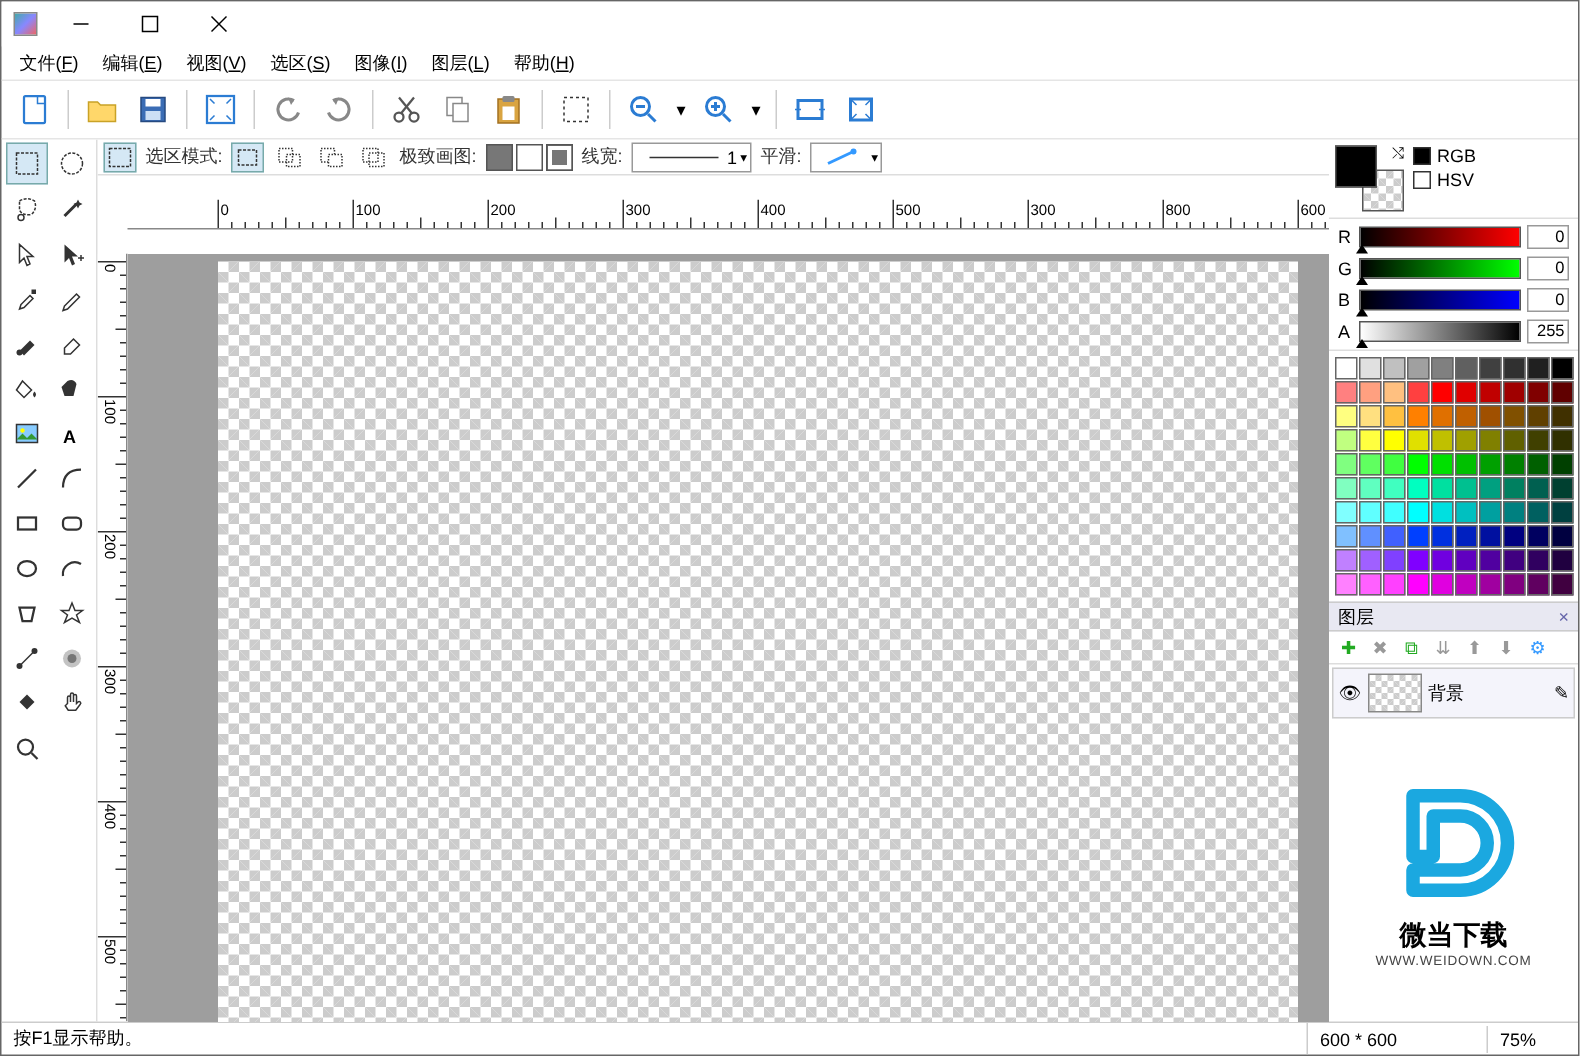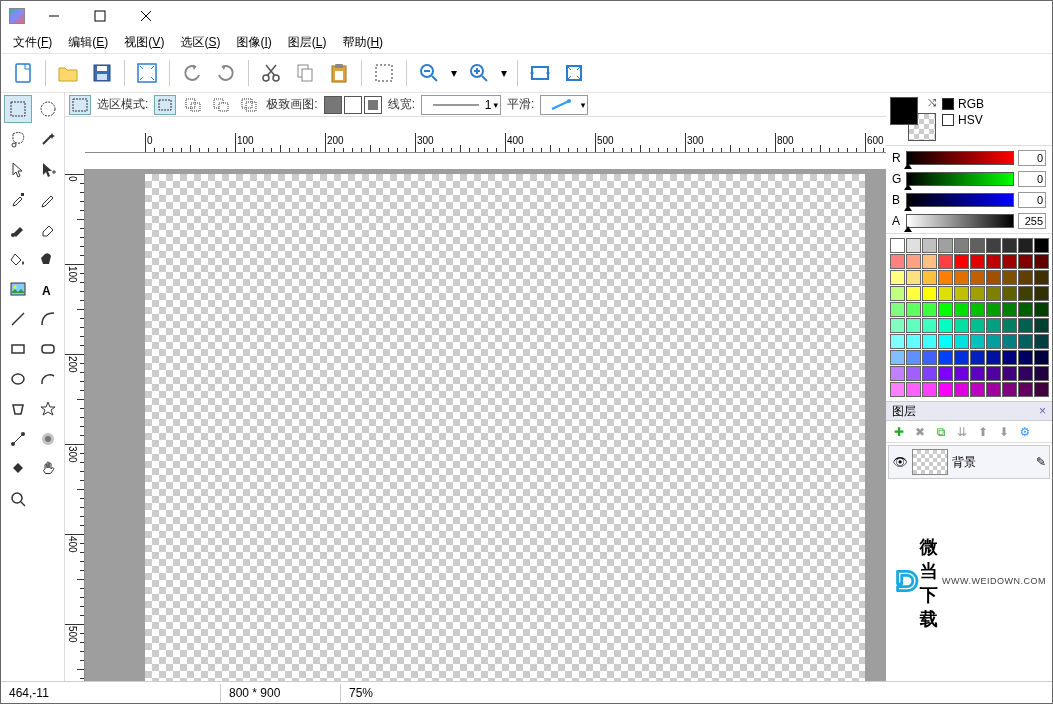--- a/index.html
+++ b/index.html
@@ -79,21 +79,21 @@
 .layers-head .x { color: #66a; cursor: pointer; }
 .layers-tb { height: 22px; display: flex; align-items: center; gap: 3px; padding: 2px 4px; border-bottom: 1px solid #ddd; }
 .layers-tb .lb { width: 18px; height: 18px; display: flex; align-items: center; justify-content: center; font-size: 12px; }
 .layers-list { padding: 2px; }
 .layer-row { display: flex; align-items: center; gap: 4px; padding: 3px; border: 1px solid #ccc; background: #f4f4fb; }
 .layer-row .eye { width: 16px; text-align: center; }
 .layer-row .thumb { width: 36px; height: 26px; border: 1px solid #888;
   background-image: linear-gradient(45deg,#ccc 25%,transparent 25%),linear-gradient(-45deg,#ccc 25%,transparent 25%),linear-gradient(45deg,transparent 75%,#ccc 75%),linear-gradient(-45deg,transparent 75%,#ccc 75%);
   background-size: 8px 8px; background-position: 0 0,0 4px,4px -4px,-4px 0; background-color: #fff; }
 .layer-row .name { flex: 1; font-size: 12px; }
-.logo-area { flex: 1; display: flex; flex-direction: row; align-items: center; justify-content: center; padding: 6px; }
+.logo-area { flex: 1; display: flex; flex-direction: column; align-items: center; justify-content: center; padding: 6px; }
 .logo-d { width: 90px; height: 90px; }
 .logo-txt { font-size: 18px; font-weight: bold; margin-top: 4px; }
 .logo-url { font-size: 9px; color: #444; letter-spacing: 0.5px; }
 .statusbar { height: 22px; border-top: 1px solid #ccc; display: flex; align-items: center; font-size: 12px; }
 .statusbar .cell { padding: 2px 8px; border-right: 1px solid #ccc; }
 .statusbar .cell.main { flex: 1; border-right: 1px solid #ccc; }
 .statusbar .cell.coord { width: 220px; }
 .statusbar .cell.dim { width: 120px; }
 .statusbar .cell.zoom { width: 60px; border-right: none; }
 </style>
@@ -782,16 +782,16 @@
       <svg class="logo-d" viewBox="0 0 100 100">
         <path d="M20 15 H55 A35 35 0 0 1 55 85 H20 V70 H55 A20 20 0 0 0 55 30 H35 V60 H20 Z" fill="none" stroke="#1ba8e0" stroke-width="10" stroke-linejoin="round"></path>
       </svg>
       <div class="logo-txt">微当下载</div>
       <div class="logo-url">WWW.WEIDOWN.COM</div>
     </div>
   </div>
 </div>
 
 <div class="statusbar">
-  <div class="cell coord">464,-11</div>
-  <div class="cell dim">800 * 900</div>
+  <div class="cell main">按F1显示帮助。</div>
+  <div class="cell dim">600 * 600</div>
   <div class="cell zoom">75%</div>
 </div>
 
 </body></html>

